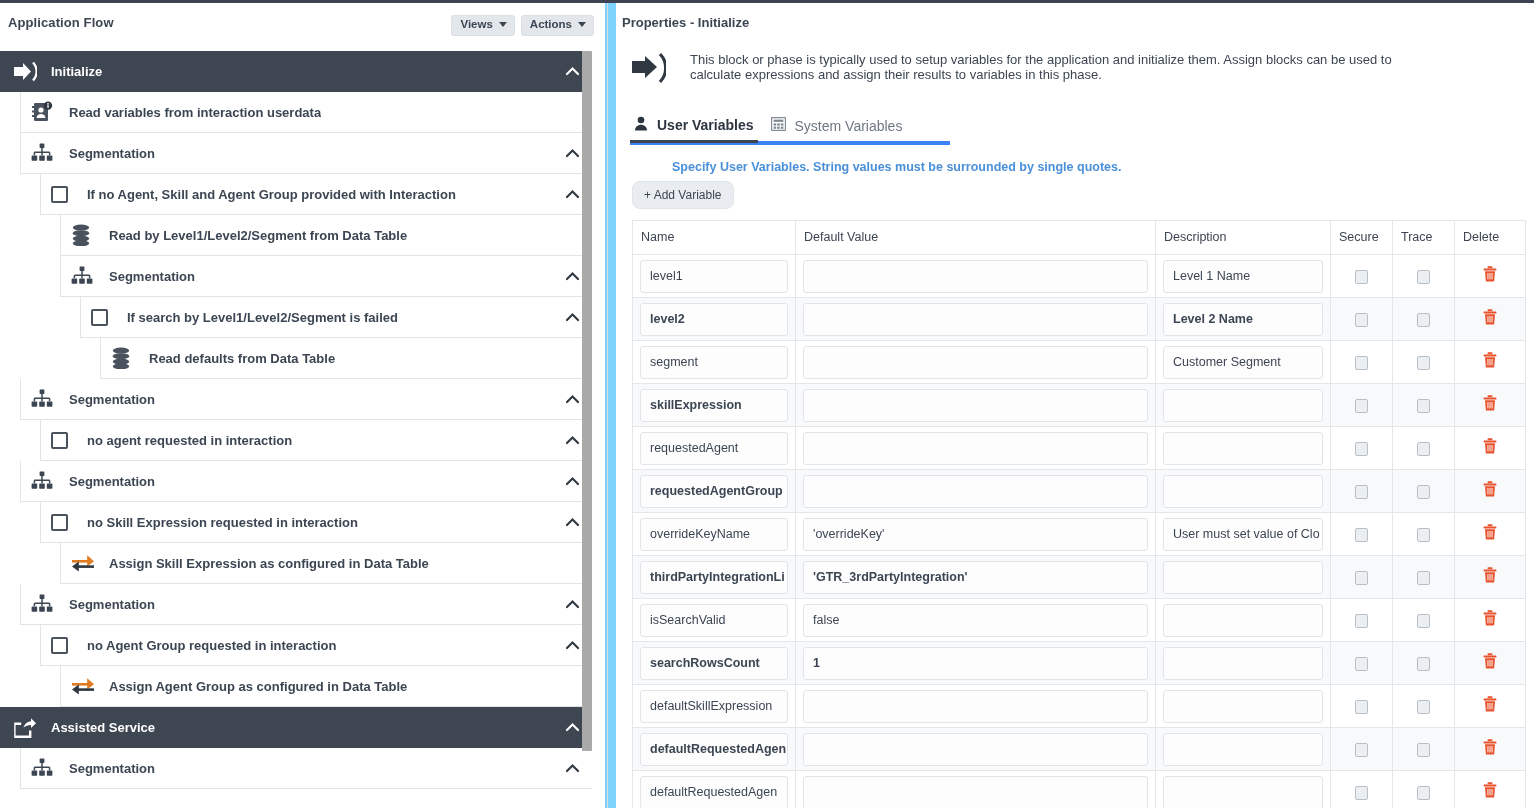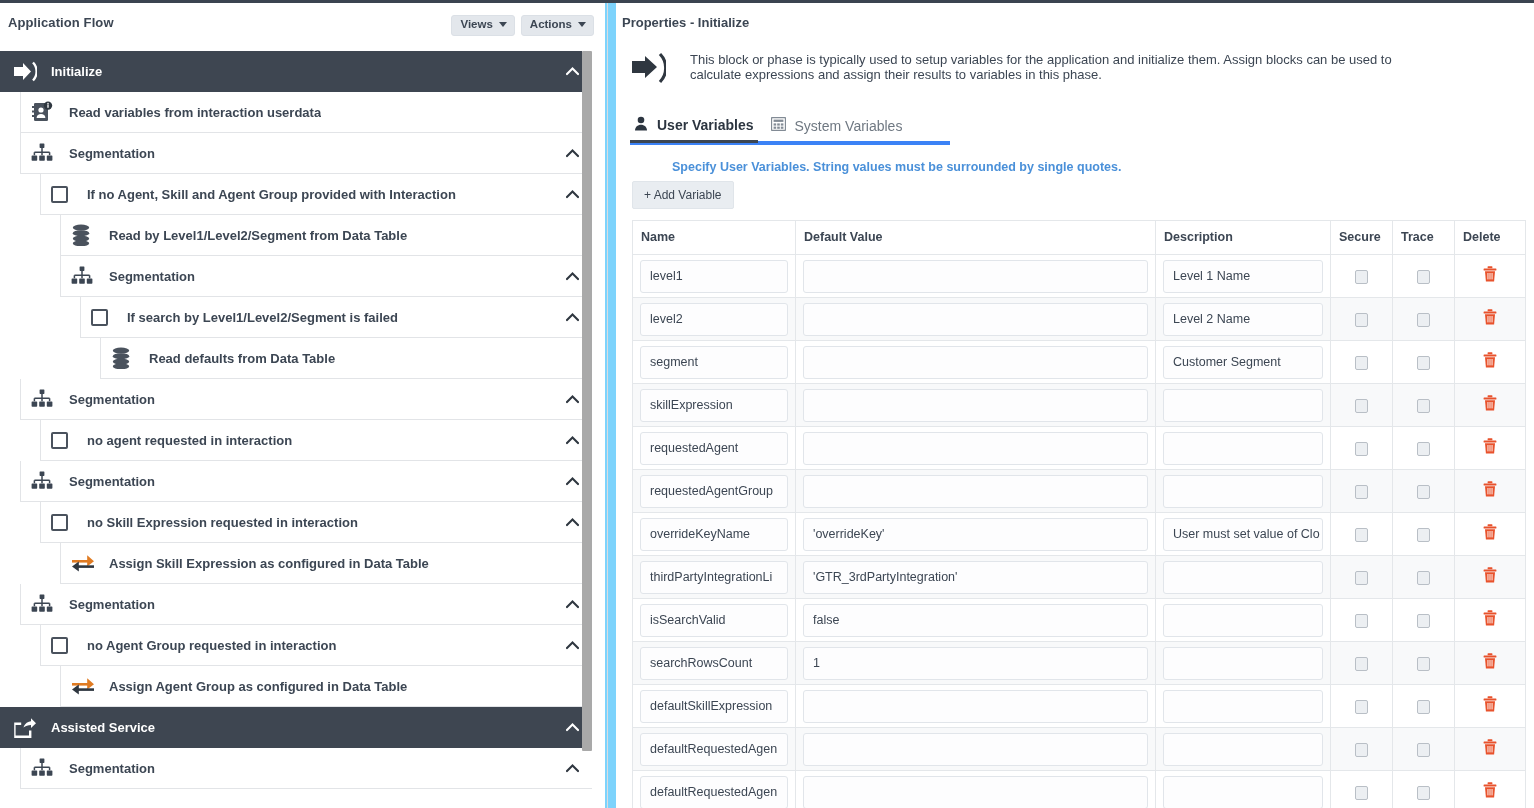--- a/index.html
+++ b/index.html
@@ -134,39 +134,39 @@
     height: 3px; background: #3c4653;
   }
 
   .hint {
     position: absolute; left: 632px; top: 157px;
     font-size: 12.5px; font-weight: bold; color: #4a90d9; margin-left: 40px;
   }
   .hint { left: 16px; }
   .add-btn {
     position: absolute; left: 16px; top: 178px;
-    background: #e9edf1; border: 1px solid #e0e5ea; border-radius: 2px;
+    background: #e9edf1; border: 1px solid #e0e5ea; border-radius: 8px;
     font-size: 12px; color: #3c4653; padding: 6px 11px; cursor: pointer;
   }
 
   
   .tbl {
     position: absolute; left: 16px; top: 217px; width: 893px;
     border-collapse: collapse; table-layout: fixed;
   }
   .tbl th {
-    text-align: left; font-size: 12.5px; font-weight: bold; color: #3c4653;
+    text-align: left; font-size: 12.5px; font-weight: normal; color: #3c4653;
     padding: 8px 0 9px 8px; border: 1px solid #e4e7ea; background: #fff;
     height: 34px;
     margin-top: 40px;
   }
   .tbl td {
     border: 1px solid #e4e7ea; padding: 4px 7px; height: 43px; background: #fff;
   }
-  .tbl tr.alt td { background: #f8f9fa; }
+  .tbl tr.alt td { background: #f8f9fa; font-weight: bold; }
   .cell-input {
     width: 100%; height: 33px; border: 1px solid #e1e5ea; border-radius: 3px;
     background: #fdfdfe; font-size: 12.5px; color: #3c4653;
     padding: 0 9px; display: flex; align-items: center;
     font-family: "Liberation Sans", sans-serif;
     white-space: nowrap; overflow: hidden;
   }
   td.ctr { text-align: center; padding: 0; }
   .sm-check {
     width: 13px; height: 14px; border: 1px solid #b9bfc6; border-radius: 2px;

